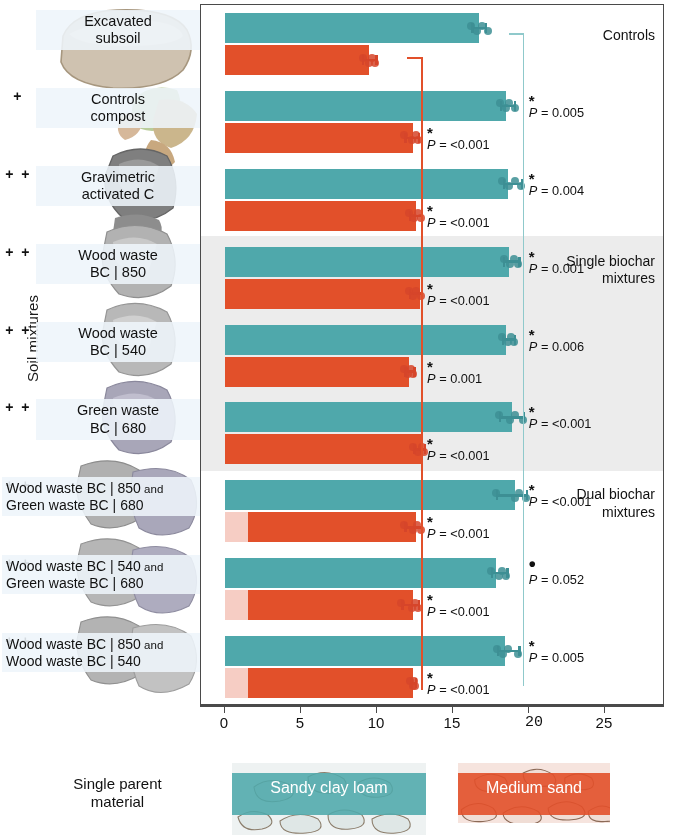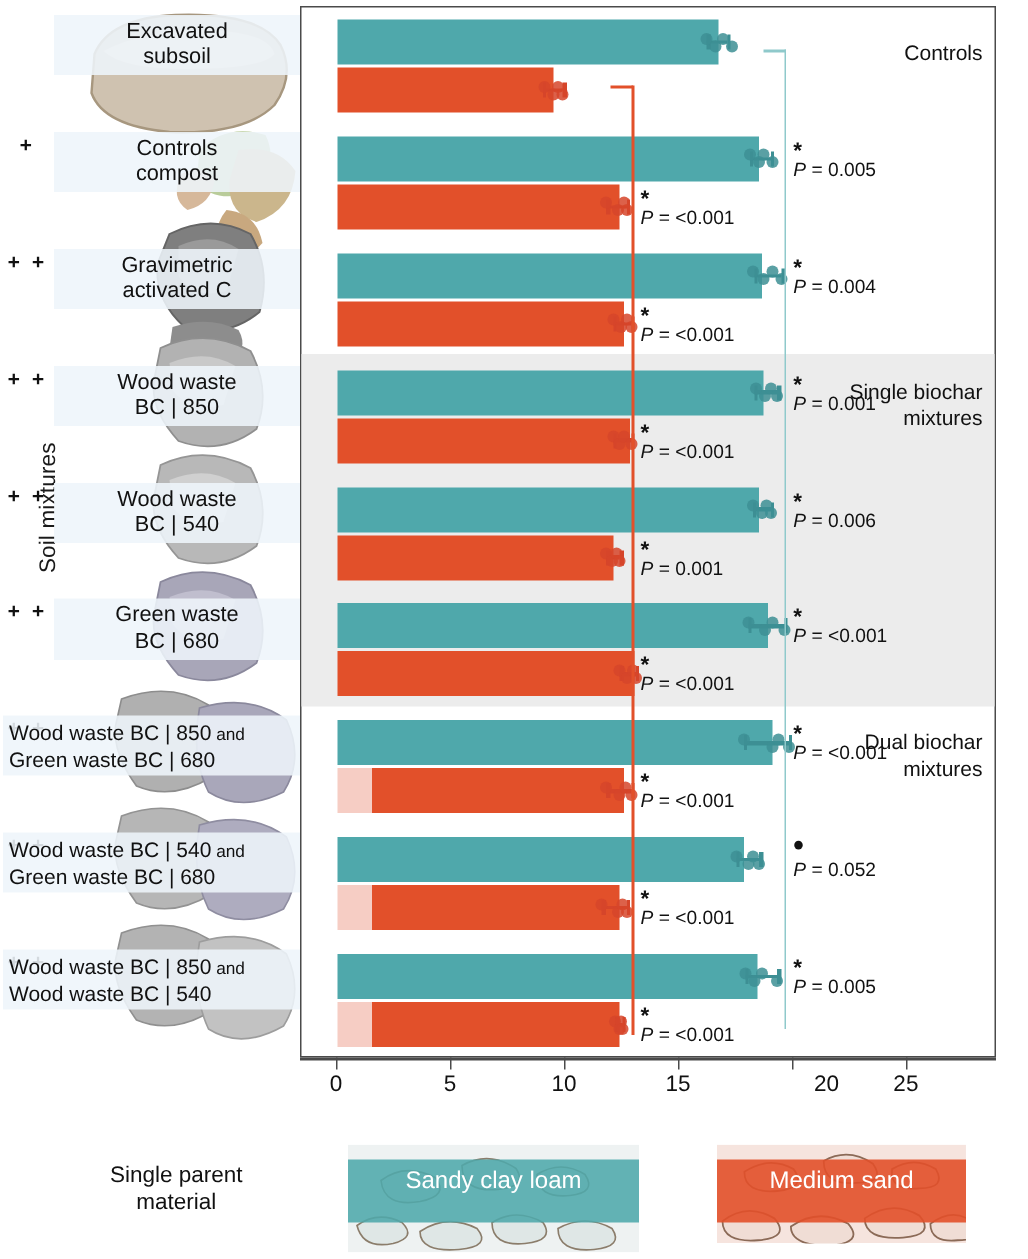--- a/index.html
+++ b/index.html
@@ -350,21 +350,21 @@
   <div id="xticks">
       <div class="xtick" style="left: 224px;"></div>
       <div class="xticklab" style="left: 224px;">0</div>
       <div class="xtick" style="left: 299.986px;"></div>
       <div class="xticklab" style="left: 299.986px;">5</div>
       <div class="xtick" style="left: 375.971px;"></div>
       <div class="xticklab" style="left: 375.971px;">10</div>
       <div class="xtick" style="left: 451.957px;"></div>
       <div class="xticklab" style="left: 451.957px;">15</div>
       <div class="xtick" style="left: 527.943px;"></div>
-      <div class="xticklab" style="left: 551px;">20</div>
+      <div class="xticklab" style="left: 534px; font-family: Liberation Mono, monospace;">20</div>
       <div class="xtick" style="left: 603.928px;"></div>
       <div class="xticklab" style="left: 603.928px;">25</div>
     </div>
 
   <div id="legend-title">
     <span>Single parent</span><br>
     <span>material</span>
   </div>
 
   <div class="swatch" style="left:232px;width:194px;">
@@ -377,21 +377,21 @@
         <path d="M140 56 q18 -10 36 0 q8 12 -12 14 q-24 2 -24 -14z"></path>
         <path d="M22 24 q16 -12 36 -2 q10 12 -10 16 q-24 4 -26 -14z"></path>
         <path d="M76 14 q18 -10 36 2 q8 12 -12 14 q-24 2 -24 -16z"></path>
         <path d="M126 20 q16 -10 32 0 q8 12 -10 14 q-22 2 -22 -14z"></path>
       </g>
     </svg>
     <div class="capbar" style="background:#4fa8ab;opacity:.88;"></div>
     <div class="cap">Sandy clay loam</div>
   </div>
 
-  <div class="swatch" style="left:478px;width:166px;">
+  <div class="swatch" style="left:458px;width:152px;">
     <svg class="tex" viewBox="0 0 182 72" preserveAspectRatio="none">
       <rect width="182" height="72" fill="#f6e4de"></rect>
       <g stroke="#8b6a57" stroke-width="1.3" fill="#f0ddd5">
         <path d="M4 56 q18 -14 38 -2 q12 14 -12 16 q-26 2 -26 -14z"></path>
         <path d="M54 60 q20 -14 42 -2 q12 14 -14 16 q-28 0 -28 -14z"></path>
         <path d="M108 54 q20 -14 40 -2 q12 14 -12 16 q-28 2 -28 -14z"></path>
         <path d="M156 58 q16 -12 30 -2 q10 14 -10 14 q-20 2 -20 -12z"></path>
         <path d="M20 20 q18 -12 36 -2 q10 14 -12 16 q-24 2 -24 -14z"></path>
         <path d="M78 12 q18 -10 36 2 q10 14 -12 14 q-24 2 -24 -16z"></path>
         <path d="M128 18 q16 -10 32 0 q8 14 -12 14 q-22 2 -20 -14z"></path>

